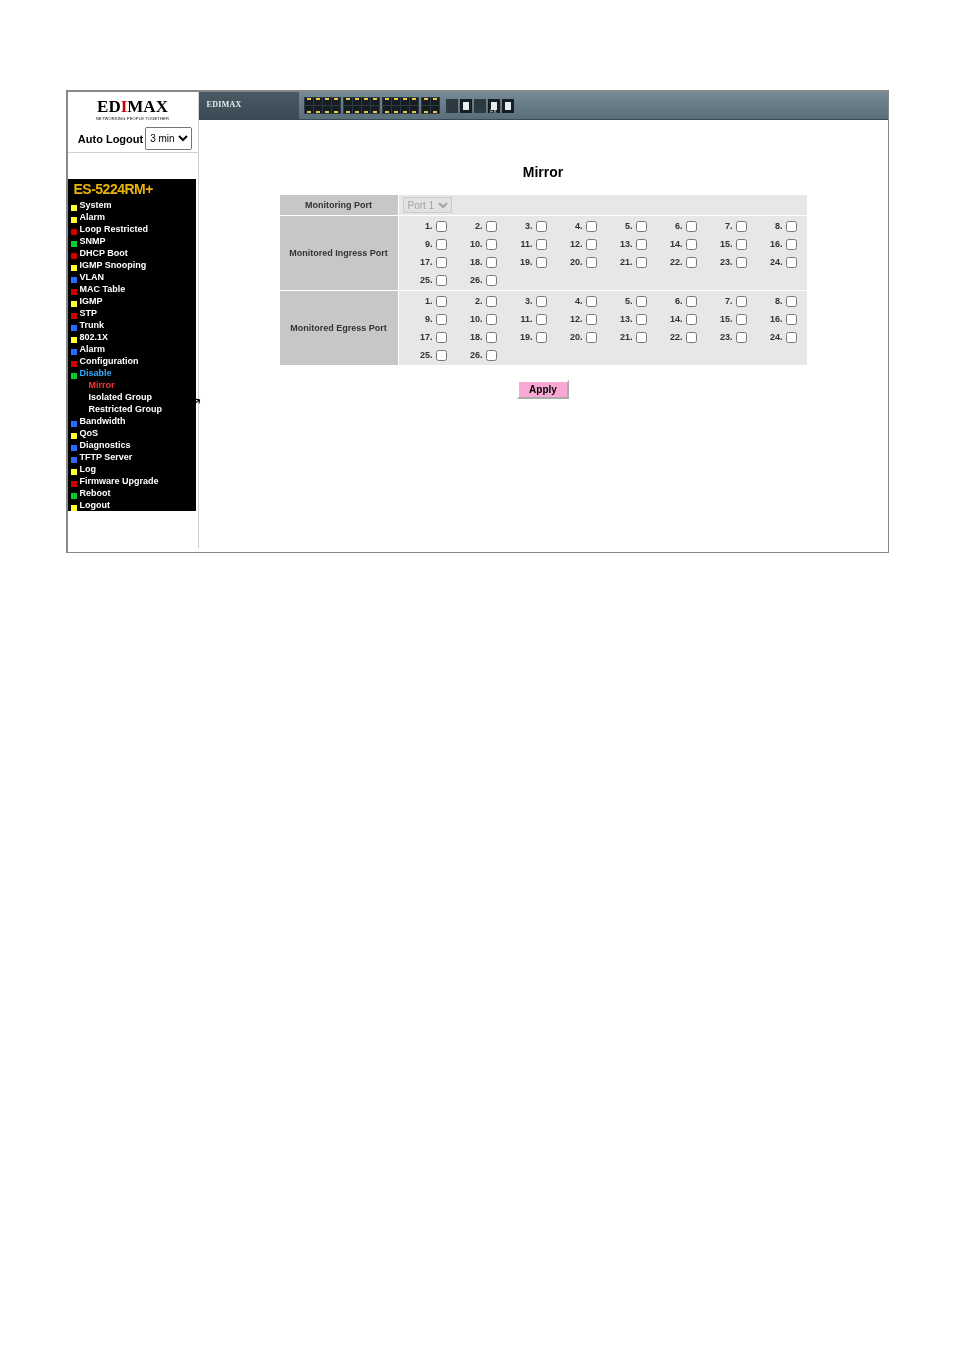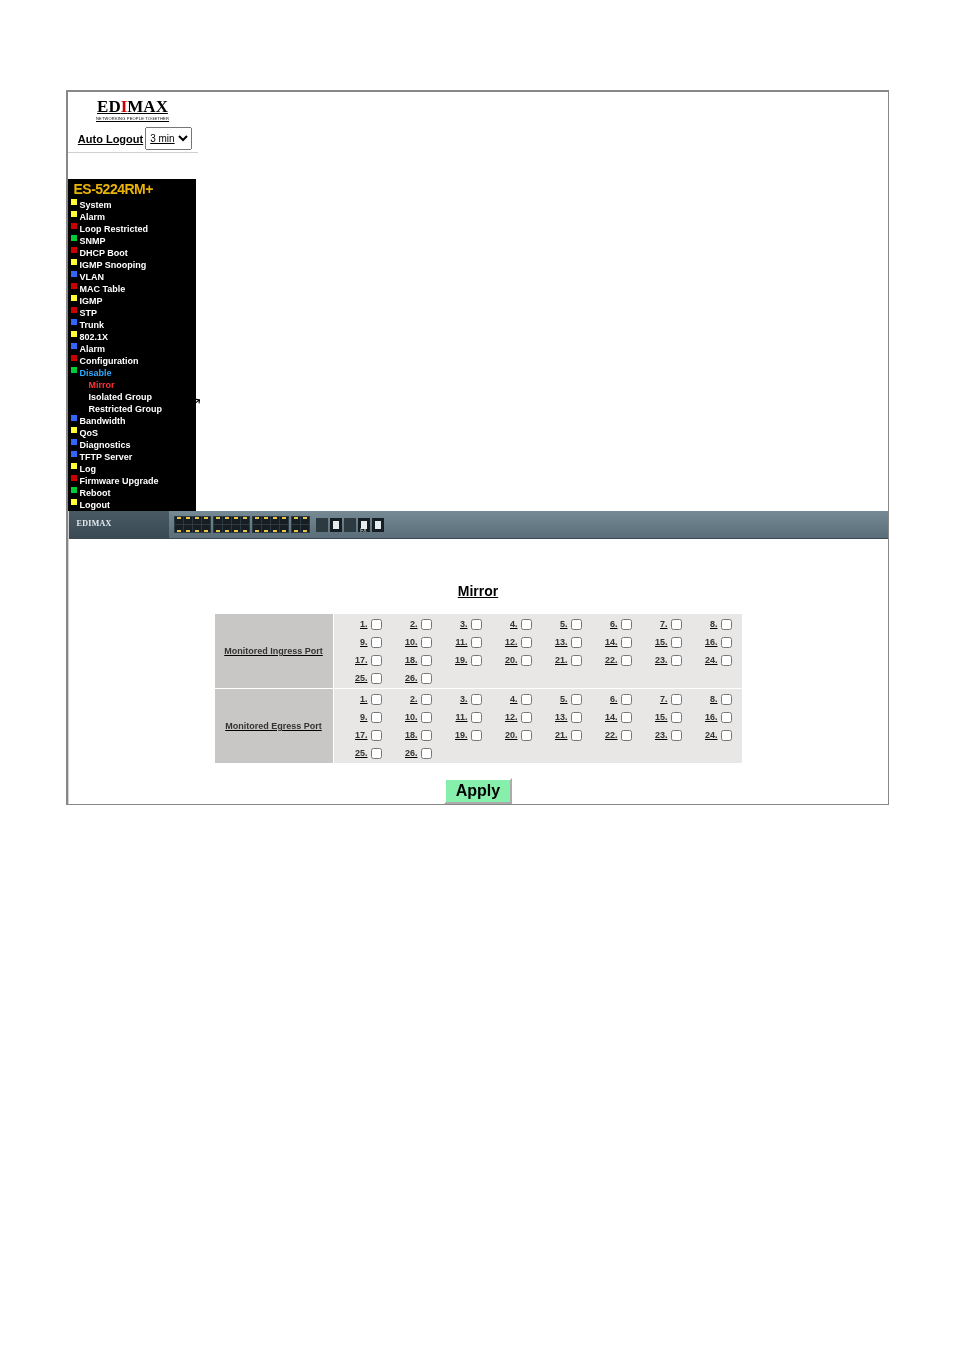--- a/index.html
+++ b/index.html
@@ -13,24 +13,22 @@
     margin: 90px auto 0 auto;
     border: 1px solid #888;
     border-left: 2px solid #888;
     border-top: 2px solid #888;
     background: #fff;
     min-height: 460px;
     position: relative;
   }
   .layout {
     display: flex;
-    flex-direction: column;
     height: 100%;
     min-height: 456px;
-    text-decoration: underline;
   }
   
   .leftcol {
     width: 130px;
     flex-shrink: 0;
     display: flex;
     flex-direction: column;
   }
   .logo-area {
     height: 54px;
@@ -79,21 +77,21 @@
   .nav .model {
     font-family: Verdana, Arial, sans-serif;
     font-weight: 900;
     font-size: 14px;
     color: #eab308;
     padding: 2px 0 2px 6px;
     letter-spacing: -0.5px;
   }
   .nav .item {
     display: flex;
-    align-items: flex-start;
+    align-items: flex-end;
     height: 12px;
     line-height: 12px;
     cursor: pointer;
   }
   .nav .sq {
     width: 6px;
     height: 6px;
     margin: 0 3px 0 3px;
     flex-shrink:0;
   }
@@ -228,24 +226,24 @@
     height:16px;
   }
   .port-cell .num{ width:18px; text-align:right; }
   .port-cell input[type=checkbox]{
     width:11px;height:11px;
     accent-color:#8aa7c4;
     margin:0;
   }
   .apply-btn{
     margin-top:14px;
-    font-size:16px;
+    font-size:10px;
     font-weight:bold;
     padding:2px 10px;
-    background:#86efac;
+    background:#f9a8d4;
     border:2px outset #fff;
     cursor:pointer;
   }
   .cursor-arrow{
     position:absolute;
     left:122px;
     top:302px;
     font-size:14px;
     color:#000;
     pointer-events:none;
@@ -448,20 +446,28 @@
           </div>
         </div>
       </div>
 
       <div class="main">
         <div class="page-title">Mirror</div>
 
         <table class="mirror-table">
           <tbody>
           <tr>
+            <td class="row-label">Monitoring Port</td>
+            <td class="field-cell">
+              <select disabled="">
+                <option>Port 1</option>
+              </select>
+            </td>
+          </tr>
+          <tr>
             <td class="row-label">Monitored Ingress Port</td>
             <td class="field-cell">
                   <div class="ports-grid" id="ingress-grid">
                     <div class="port-cell">
                       <span class="num">1.</span>
                       <input type="checkbox" style="">
                     </div>
                     <div class="port-cell">
                       <span class="num">2.</span>
                       <input type="checkbox" style="">

